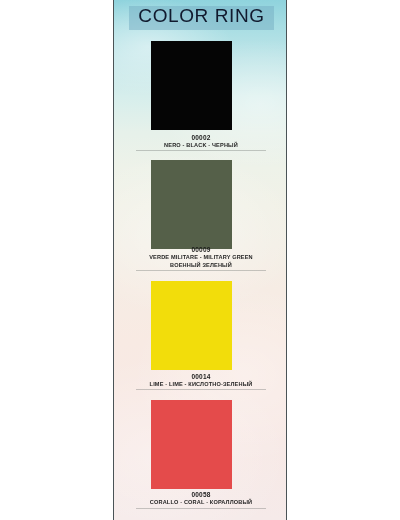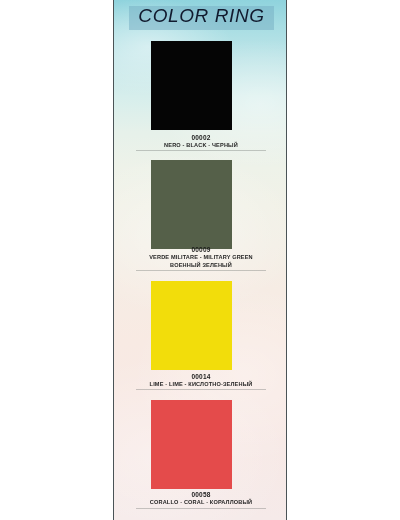--- a/index.html
+++ b/index.html
@@ -78,21 +78,20 @@
     top: 4px;
     width: 145px;
     height: 24px;
     line-height: 24px;
     text-align: center;
     font-family: "Liberation Sans", sans-serif;
     font-size: 19px;
     letter-spacing: 0.6px;
     color: #111a2e;
     white-space: nowrap;
-    font-style: italic;
   }
 
   
   .entry {
     position: absolute;
     left: 0;
     width: 174px;
   }
   .swatch {
     position: absolute;

